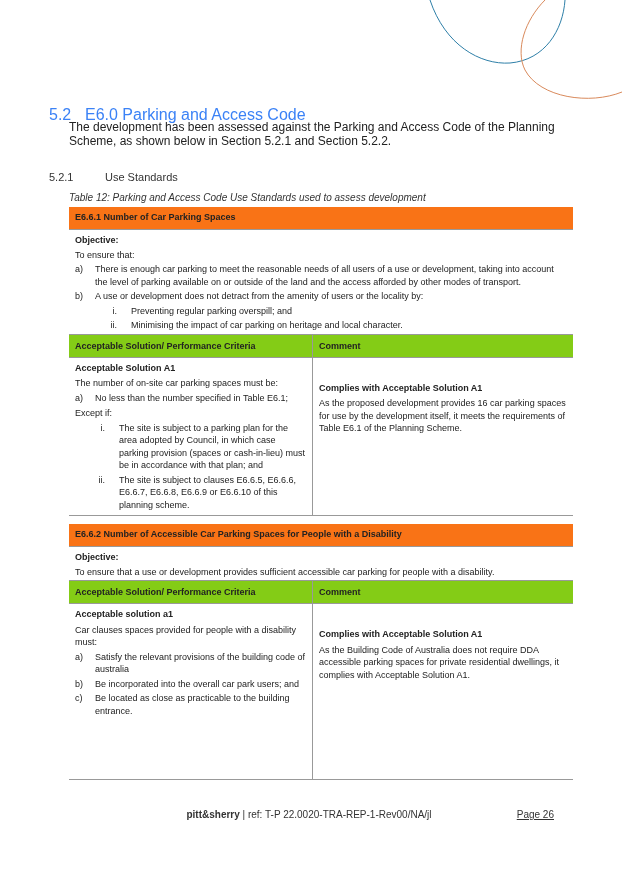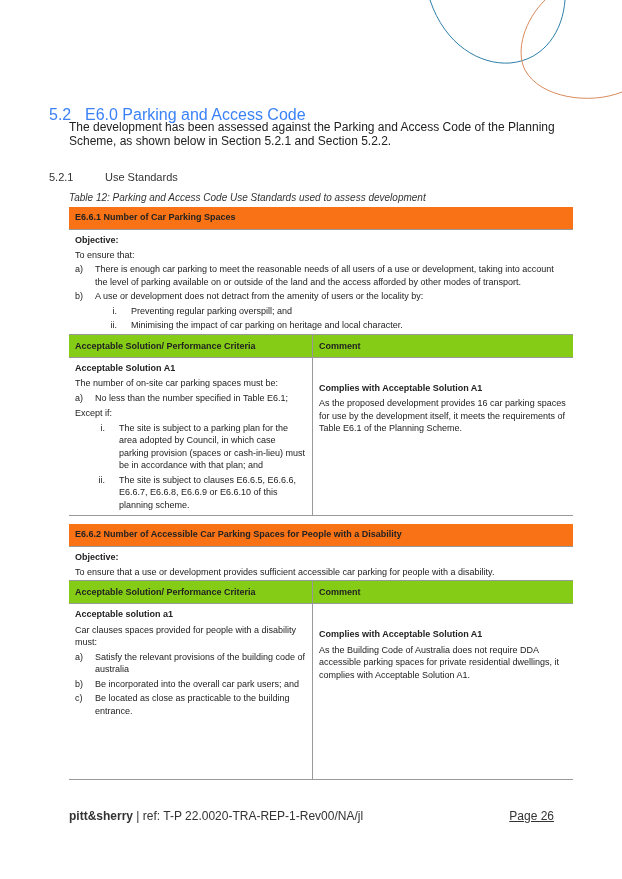--- a/index.html
+++ b/index.html
@@ -20,21 +20,21 @@
   .li .m { width: 20px; flex: none; }
   .li .mi { width: 22px; flex: none; text-align: right; padding-right: 14px; }
   .sub { padding-left: 20px; }
   .two { display: flex; border-top: 1px solid #999; border-bottom: 1px solid #999; }
   .col-l { width: 244px; border-right: 1px solid #999; padding: 4px 6px; box-sizing: border-box; }
   .col-r { flex: 1; padding: 21px 6px; box-sizing: border-box; }
   .hdr { background: #84cc16; font-weight: bold; }
   .hdr .col-l, .hdr .col-r { padding: 5px 6px; height: 22px; }
   .bold { font-weight: bold; }
   .p { margin-top: 3px; }
-  .footer { position: absolute; left: 69px; top: 809px; font-size: 12px; color: #333; width: 480px; }
+  .footer { position: absolute; left: 69px; top: 809px; font-size: 10px; color: #333; width: 480px; text-align: center; }
   .footer .page { position: absolute; right: -5px; top: 0; text-decoration: underline; }
 </style>
 </head>
 <body>
 
 <svg class="deco" width="622" height="120">
   <path d="M430 0 C 445 45, 480 65, 510 63 C 545 60, 563 30, 565 0" fill="none" stroke="#2e7fa8" stroke-width="1"></path>
   <path d="M545 0 C 525 20, 515 50, 525 70 C 540 98, 590 105, 622 92" fill="none" stroke="#d98a5c" stroke-width="1"></path>
 </svg>
 

